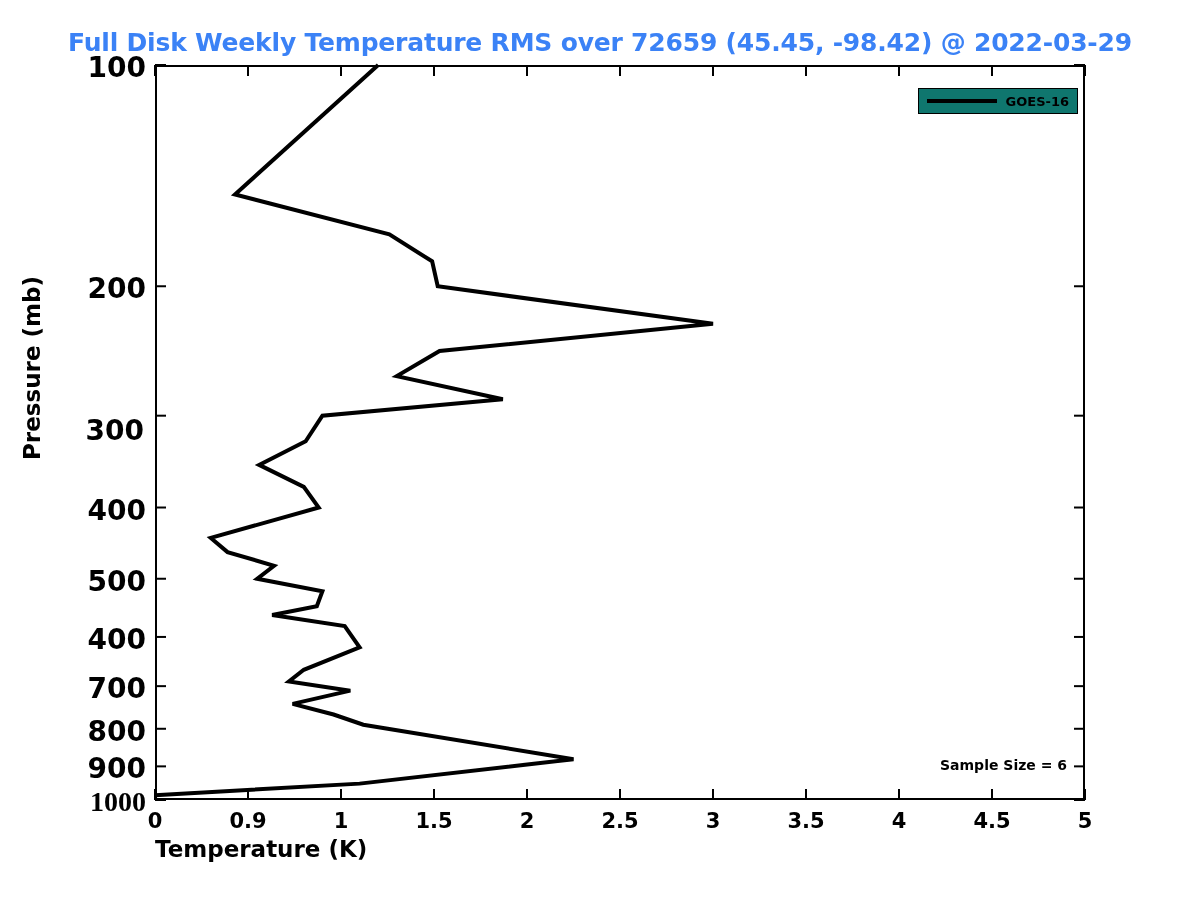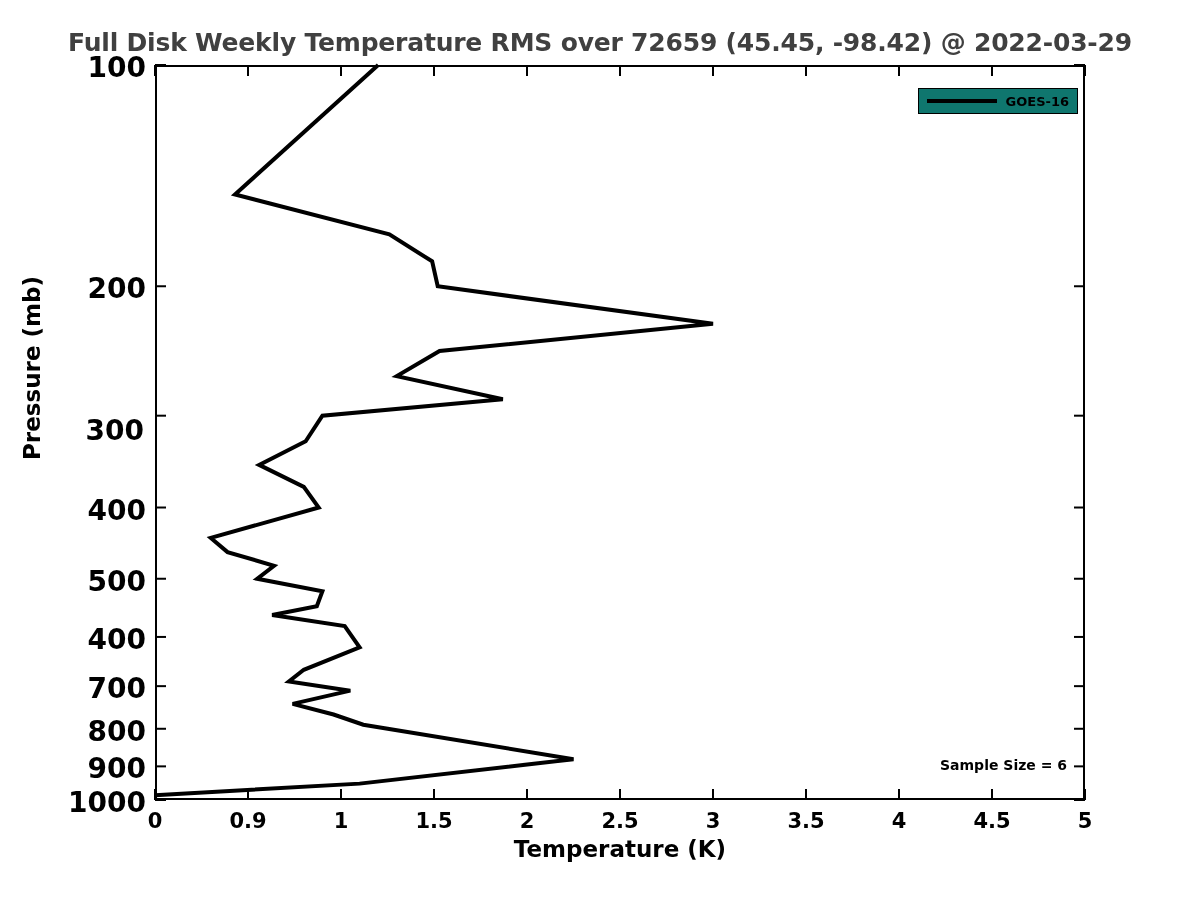--- a/index.html
+++ b/index.html
@@ -5,35 +5,35 @@
 <style>
   html,body{margin:0;padding:0;}
   body{
     width:1200px;height:900px;background:#ffffff;
     font-family:"DejaVu Sans","Liberation Sans",sans-serif;
     overflow:hidden;position:relative;
   }
   #figure{position:absolute;left:0;top:0;width:1200px;height:900px;}
   .fig-title{
     position:absolute;left:0;top:28px;width:1200px;text-align:center;
-    font-size:25px;font-weight:bold;color:#404040;letter-spacing:-0.2px;
+    font-size:25px;font-weight:bold;color:#3b82f6;letter-spacing:-0.2px;
     white-space:nowrap;
   }
   .axes-frame{
     position:absolute;left:155px;top:65px;width:930px;height:735px;
     border:2px solid #000;box-sizing:border-box;background:transparent;
   }
   svg.plot{position:absolute;left:0;top:0;width:1200px;height:900px;overflow:visible;}
   .ylabel{
     position:absolute;left:-118px;top:355px;width:300px;text-align:center;
     font-size:23px;font-weight:bold;color:#000;
     transform:rotate(-90deg);transform-origin:center center;
   }
   .xlabel{
-    position:absolute;left:155px;top:836px;width:930px;text-align:center;
+    position:absolute;left:155px;top:836px;width:930px;text-align:left;
     font-size:23px;font-weight:bold;color:#000;
   }
   .ytick-label{
     position:absolute;text-align:right;font-size:28px;font-weight:bold;color:#000;
     width:95px;white-space:nowrap;
   }
   .xtick-label{
     position:absolute;text-align:center;font-size:21px;font-weight:bold;color:#000;
     width:80px;white-space:nowrap;
   }
@@ -114,21 +114,21 @@
   <div id="ytick-labels">
       <div class="ytick-label" style="left: 51px; top: 51px;">100</div>
       <div class="ytick-label" style="left: 51px; top: 272.257px;">200</div>
       <div class="ytick-label" style="left: 49px; top: 401.684px; margin-top: 12px;">300</div>
       <div class="ytick-label" style="left: 51px; top: 493.514px;">400</div>
       <div class="ytick-label" style="left: 51px; top: 564.743px;">500</div>
       <div class="ytick-label" style="left: 51px; top: 622.941px;">400</div>
       <div class="ytick-label" style="left: 51px; top: 672.147px;">700</div>
       <div class="ytick-label" style="left: 51px; top: 714.771px;">800</div>
       <div class="ytick-label" style="left: 51px; top: 752.368px;">900</div>
-      <div class="ytick-label" style="left: 51px; top: 786px;">1000</div>
+      <div class="ytick-label" style="left: 51px; top: 786px; font-family: Liberation Serif, serif;">1000</div>
     </div>
   <div id="xtick-labels">
       <div class="xtick-label" style="left: 115px; top: 809px;">0</div>
       <div class="xtick-label" style="left: 208px; top: 809px;">0.9</div>
       <div class="xtick-label" style="left: 301px; top: 809px;">1</div>
       <div class="xtick-label" style="left: 394px; top: 809px;">1.5</div>
       <div class="xtick-label" style="left: 487px; top: 809px;">2</div>
       <div class="xtick-label" style="left: 580px; top: 809px;">2.5</div>
       <div class="xtick-label" style="left: 673px; top: 809px;">3</div>
       <div class="xtick-label" style="left: 766px; top: 809px;">3.5</div>

